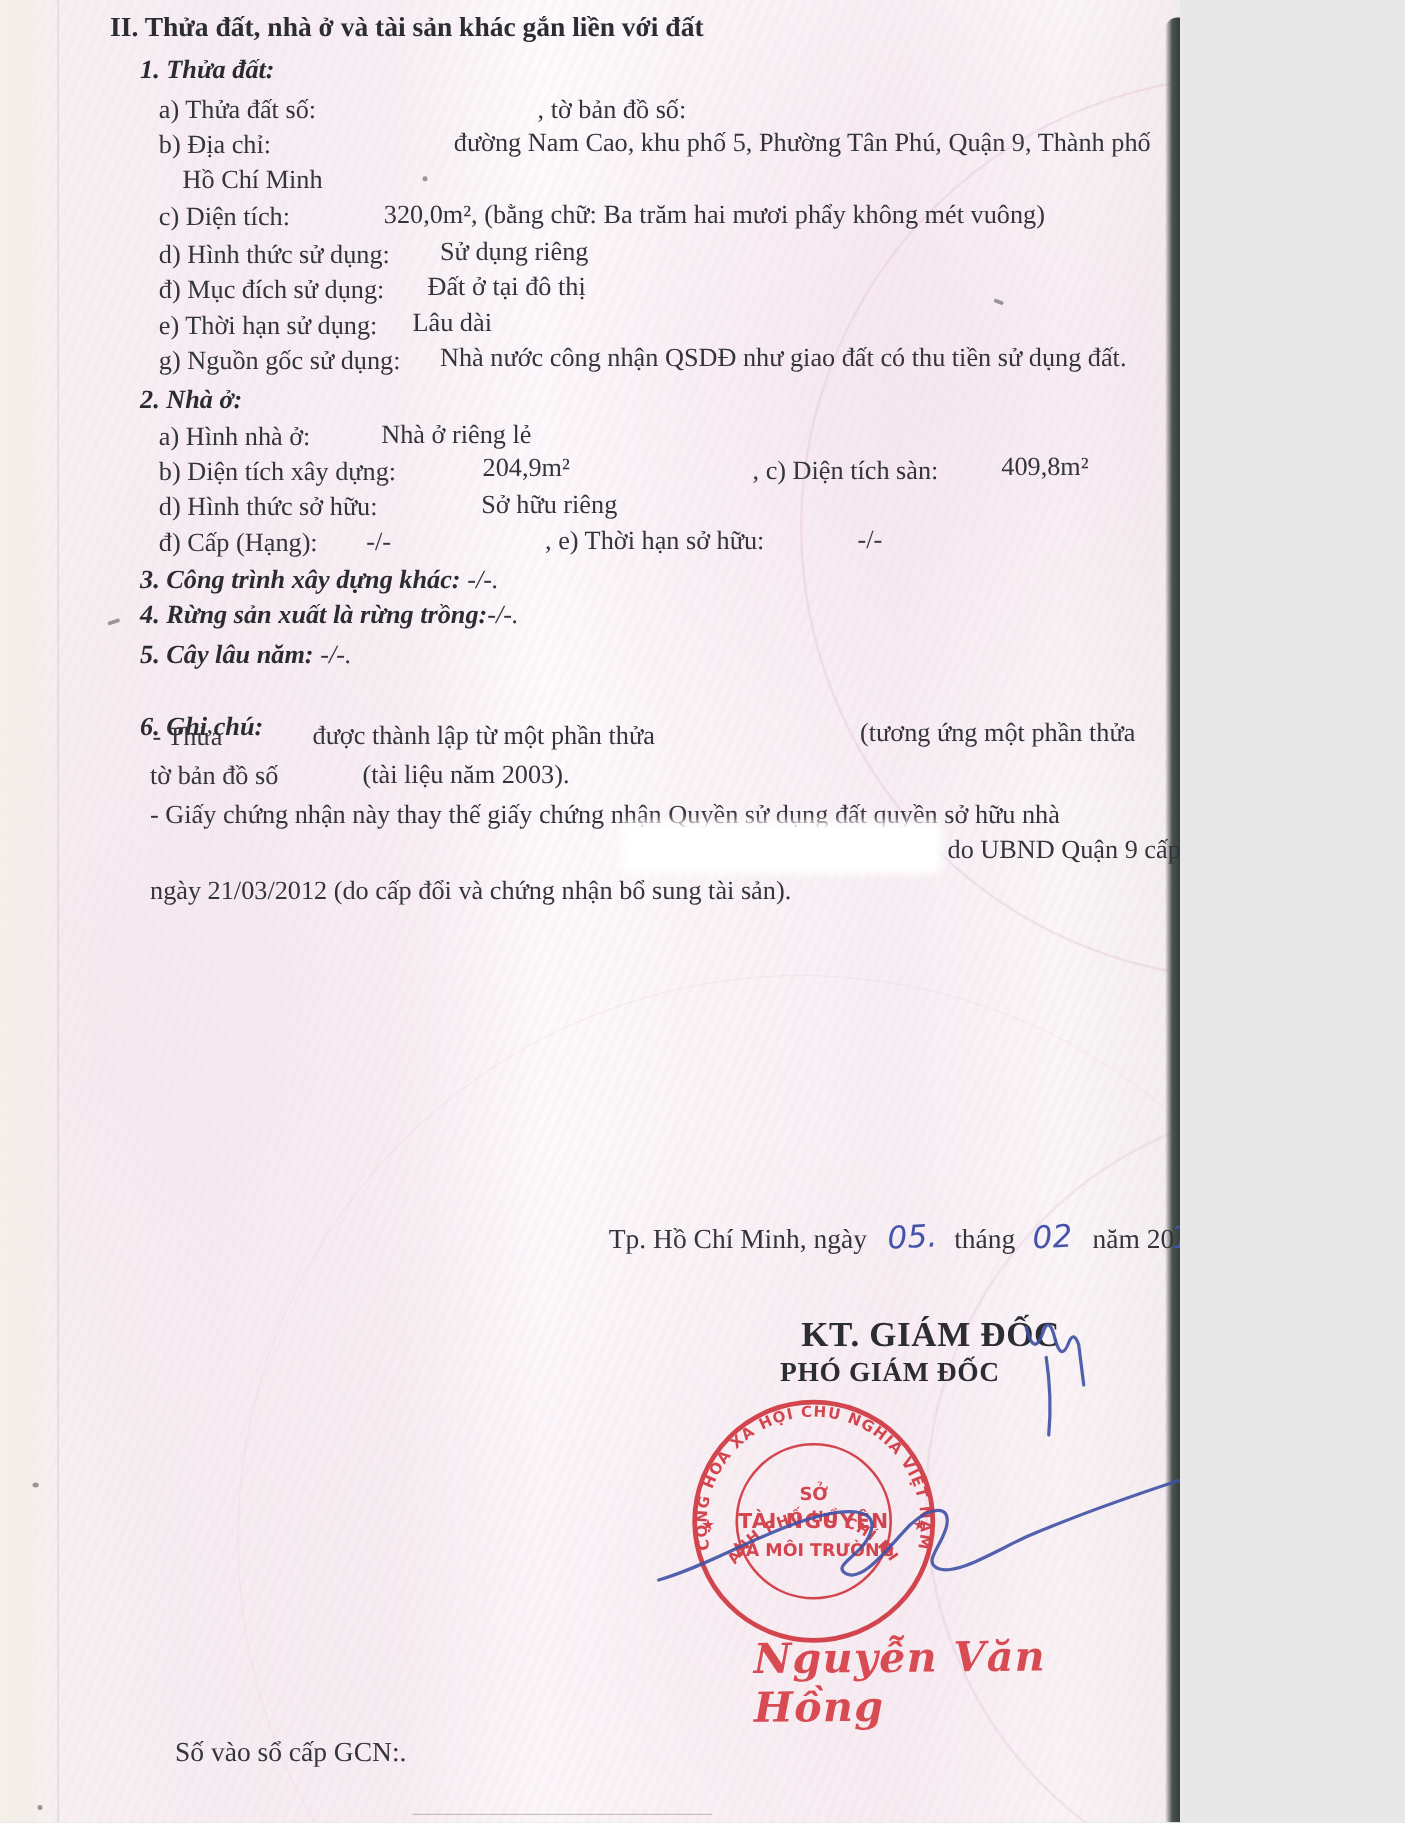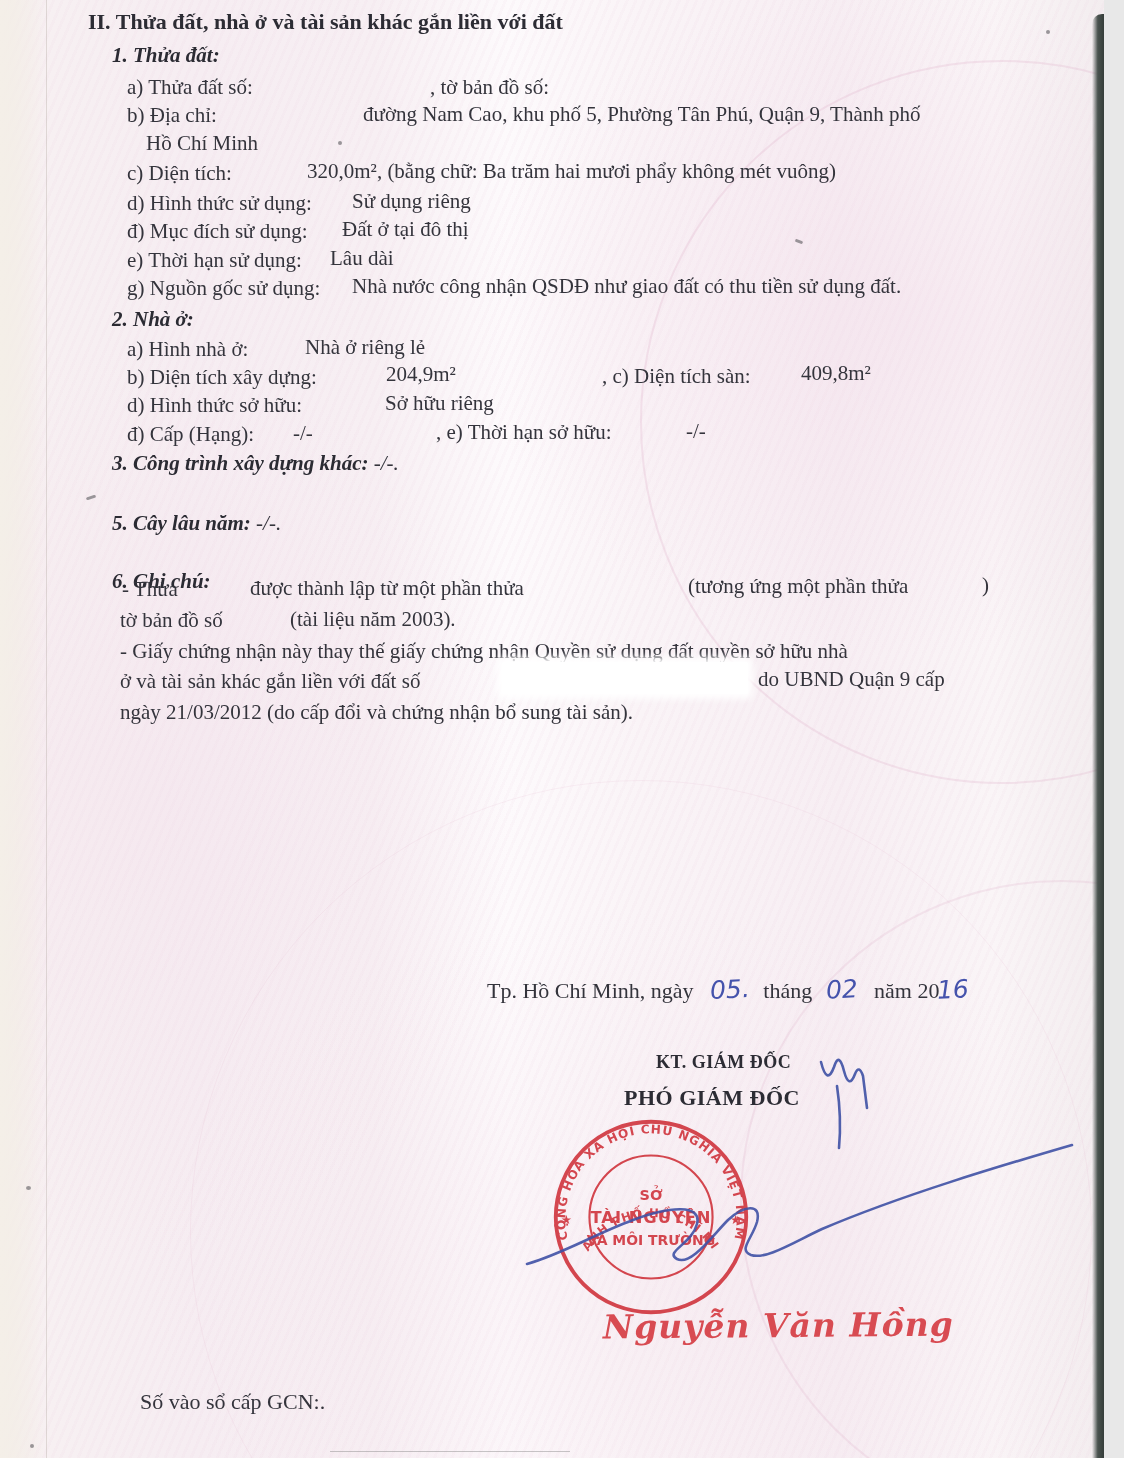--- a/index.html
+++ b/index.html
@@ -1,17 +1,17 @@
 <!DOCTYPE html>
 <html><head>
 <meta charset="utf-8">
 <style>
   html,body{margin:0;padding:0;background:#e8e8e8;}
   .page{
-    position:relative; width:1104px; height:1458px; overflow:hidden;
+    position:relative; width:944px; height:1458px; overflow:hidden;
     font-family:"Liberation Serif","DejaVu Serif",serif;
     color:#34343c;
     background:
       linear-gradient(90deg,#f3ece7 0%,#f7f0f2 4%,#f6edf2 18%,#f7eff3 34%,#fdfafc 46%,#faf4f7 58%,#f7eef3 76%,#faf5f7 90%,#f3edef 100%);
   }
   .page::before{
     content:""; position:absolute; inset:0; pointer-events:none;
     background:
       radial-gradient(ellipse 620px 480px at 82% 22%, rgba(241,216,231,.38), transparent 70%),
       radial-gradient(ellipse 540px 640px at 12% 55%, rgba(243,222,234,.34), transparent 72%),
@@ -85,39 +85,39 @@
   <div class="ln" style="left:602px; top:363px;text-align:right;">, c) Diện tích sàn:</div>
   <div class="ln" style="left:801px; top:360px;">409,8m²</div>
   <div class="ln" style="left:127px; top:392px;">d) Hình thức sở hữu:</div>
   <div class="ln" style="left:385px; top:390px;">Sở hữu riêng</div>
   <div class="ln" style="left:127px; top:421px;">đ) Cấp (Hạng):</div>
   <div class="ln" style="left:293px; top:420px;">-/-</div>
   <div class="ln" style="left:436px; top:419px;">, e) Thời hạn sở hữu:</div>
   <div class="ln" style="left:686px; top:418px;">-/-</div>
 
   <div class="ln" style="left:112px; top:450px;text-align:right;"><span class="bi">3. Công trình xây dựng khác:</span> <span class="it">-/-.</span></div>
+  <div class="ln" style="left:112px; top:478px;"><span class="bi">4. Rừng sản xuất là rừng trồng:</span><span class="it">-/-.</span></div>
   <div class="ln" style="left:112px; top:510px;"><span class="bi">5. Cây lâu năm:</span> <span class="it">-/-.</span></div>
   <div class="ln bi" style="left:112px; top:568px;">6. Ghi chú:</div>
 
   <div class="ln" style="left:122px; top:576px;">- Thửa</div>
   <div class="ln" style="left:250px; top:575px;">được thành lập từ một phần thửa</div>
   <div class="ln" style="left:688px; top:573px;">(tương ứng một phần thửa</div>
   <div class="ln" style="left:982px; top:572px;">)</div>
   <div class="ln" style="left:120px; top:607px;">tờ bản đồ số</div>
   <div class="ln" style="left:290px; top:606px;">(tài liệu năm 2003).</div>
   <div class="ln" style="left:120px; top:638px;">- Giấy chứng nhận này thay thế giấy chứng nhận Quyền sử dụng đất quyền sở hữu nhà</div>
-  <div class="ln" style="left:120px; top:668px;">ở và tài sản khác gắn liền với đất số</div>
   <div class="redact" style="left:502px; top:662px; width:246px; height:32px;"></div>
   <div class="ln" style="left:758px; top:666px;">do UBND Quận 9 cấp</div>
   <div class="ln" style="left:120px; top:699px;">ngày 21/03/2012 (do cấp đổi và chứng nhận bổ sung tài sản).</div>
 
   <div class="ln" style="left:487px; top:974px; font-size:22px;">
     <span>Tp. Hồ Chí Minh, ngày</span><span class="hw" style="margin-left:16px;">05.</span><span style="margin-left:14px;">tháng</span><span class="hw" style="margin-left:14px;">02</span><span style="margin-left:16px;">năm 20</span><span class="hw" style="margin-left:-2px;">16</span>
   </div>
-  <div class="ln b" style="left:656px; top:1051px; font-size:18px; letter-spacing:.5px;">KT. GIÁM ĐỐC</div>
+  <div class="ln b" style="left:641px; top:1051px; font-size:28px; letter-spacing:.5px;">KT. GIÁM ĐỐC</div>
   <div class="ln b" style="left:624px; top:1084px; font-size:22px; letter-spacing:.5px;">PHÓ GIÁM ĐỐC</div>
 
   <div class="stamp-box">
     <svg width="202" height="202" viewBox="0 0 210 210" style="opacity:.88;">
       <g fill="none" stroke="#cf2f38">
         <circle cx="105" cy="105" r="99" stroke-width="4"></circle>
         <circle cx="105" cy="105" r="64" stroke-width="2.2"></circle>
       </g>
       <defs>
         <path id="arcTop" d="M 19 130 A 89 89 0 1 1 191 130"></path>

